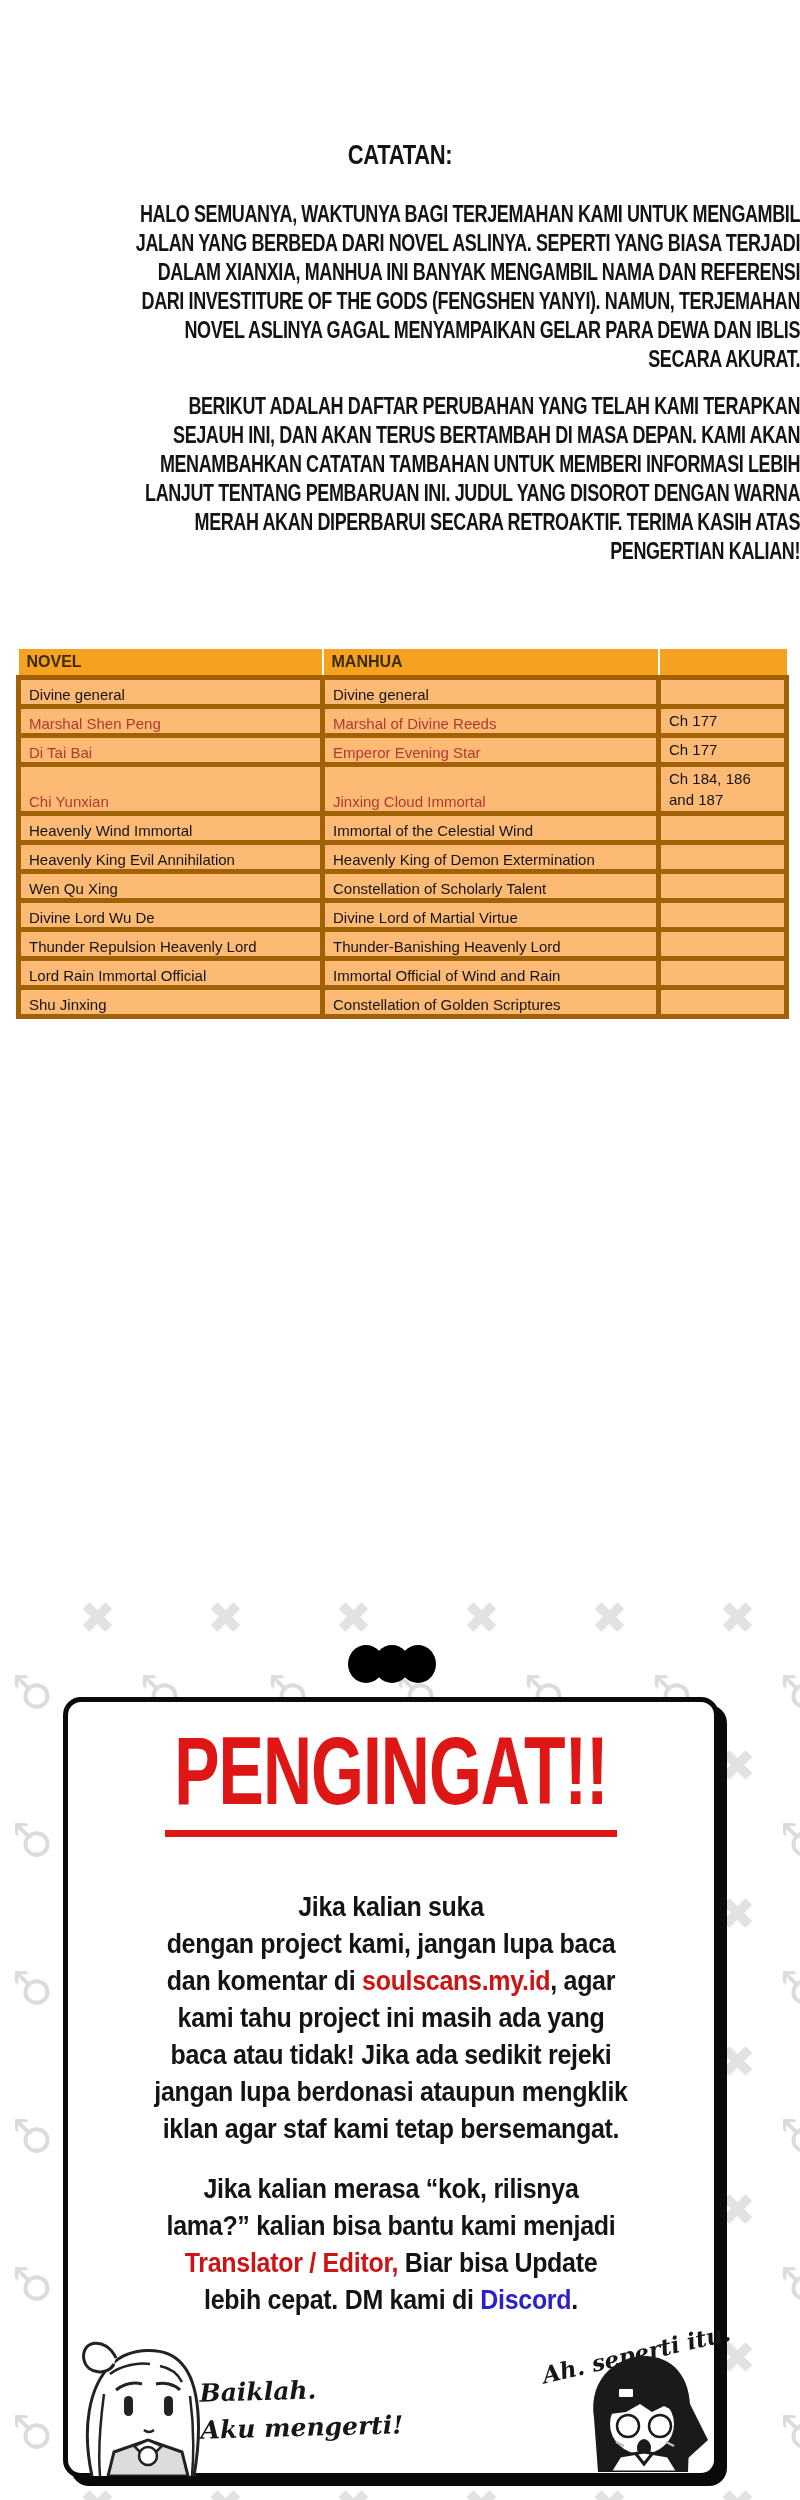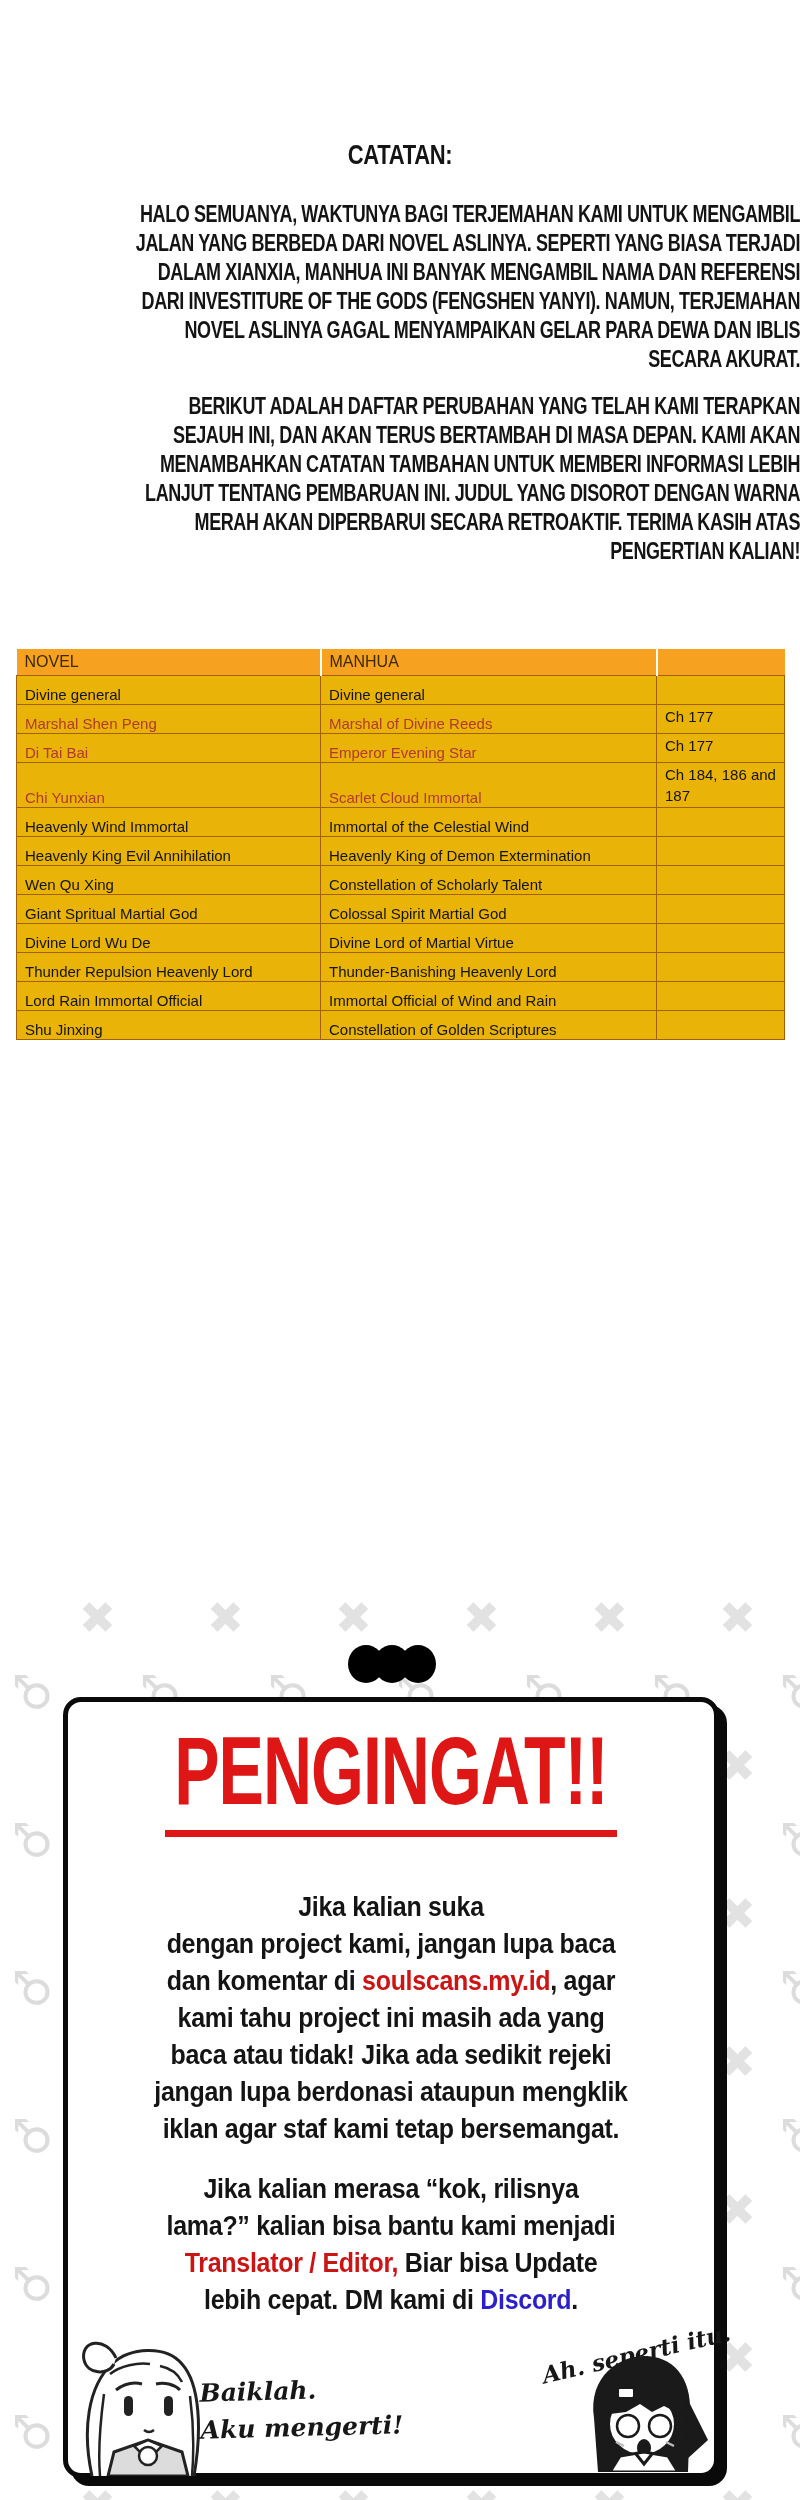--- a/index.html
+++ b/index.html
@@ -25,25 +25,25 @@
   #para2{top:392px}
   .ln{font-size:18px;font-weight:700;letter-spacing:-0.4px;line-height:29px;
       transform:scaleY(1.28);white-space:nowrap}
 
   
   .rename-table{position:absolute;top:649px;left:16px;width:768px;border-collapse:collapse;
     table-layout:fixed;font-size:15px;background:#fff}
   .rename-table col.c1{width:304px}
   .rename-table col.c2{width:336px}
   .rename-table col.c3{width:128px}
-  .rename-table th{background:var(--accent-orange);color:var(--header-text);font-weight:400;
+  .rename-table th{background:var(--accent-orange);color:var(--header-text);font-weight:700;
     text-align:left;padding:4px 8px;height:26px;border-right:2px solid #fff;font-size:16px}
   .rename-table th:last-child{border-right:none}
-  .rename-table td{border:1px solid #a16207;padding:1px 8px;height:29px;vertical-align:bottom;
-    background:#eab308;overflow:hidden;white-space:normal}
+  .rename-table td{border:5px solid #a16207;padding:1px 8px;height:29px;vertical-align:bottom;
+    background:#fdba74;overflow:hidden;white-space:normal}
   .rename-table td.ch{vertical-align:top;line-height:21px}
   .rename-table tr.updated td{color:var(--table-red)}
   .rename-table tr.updated td.ch{color:#141414}
 
   
   .pattern{position:absolute;left:0;top:1596px;width:800px;height:904px;overflow:hidden;z-index:0}
   .pg{position:absolute;font-family:"DejaVu Sans",sans-serif;font-weight:700;
       font-size:44px;line-height:44px;color:var(--pattern-gray);user-select:none}
   .pg-logo{font-size:46px;color:#dcdcdc;transform:scaleX(-1)}
 
@@ -124,41 +124,36 @@
           <td>Marshal of Divine Reeds</td>
           <td class="ch">Ch 177</td>
         </tr>
       <tr class="updated">
           <td>Di Tai Bai</td>
           <td>Emperor Evening Star</td>
           <td class="ch">Ch 177</td>
         </tr>
       <tr class="updated">
           <td>Chi Yunxian</td>
-          <td>Scarlet Cloud Immortal</td>
+          <td>Jinxing Cloud Immortal</td>
           <td class="ch">Ch 184, 186 and 187</td>
         </tr>
       <tr>
           <td>Heavenly Wind Immortal</td>
           <td>Immortal of the Celestial Wind</td>
           <td class="ch"></td>
         </tr>
       <tr>
           <td>Heavenly King Evil Annihilation</td>
           <td>Heavenly King of Demon Extermination</td>
           <td class="ch"></td>
         </tr>
       <tr>
           <td>Wen Qu Xing</td>
           <td>Constellation of Scholarly Talent</td>
-          <td class="ch"></td>
-        </tr>
-      <tr>
-          <td>Giant Spritual Martial God</td>
-          <td>Colossal Spirit Martial God</td>
           <td class="ch"></td>
         </tr>
       <tr>
           <td>Divine Lord Wu De</td>
           <td>Divine Lord of Martial Virtue</td>
           <td class="ch"></td>
         </tr>
       <tr>
           <td>Thunder Repulsion Heavenly Lord</td>
           <td>Thunder-Banishing Heavenly Lord</td>

